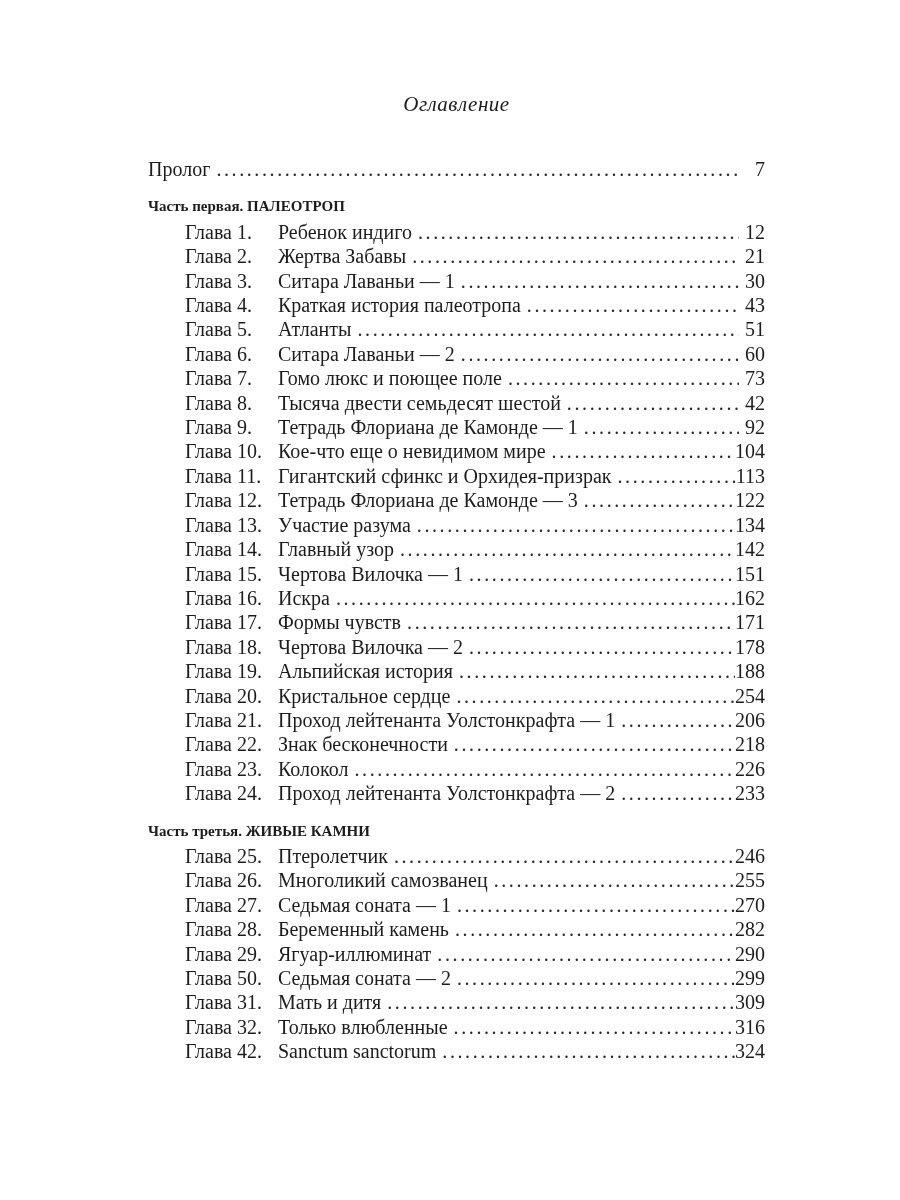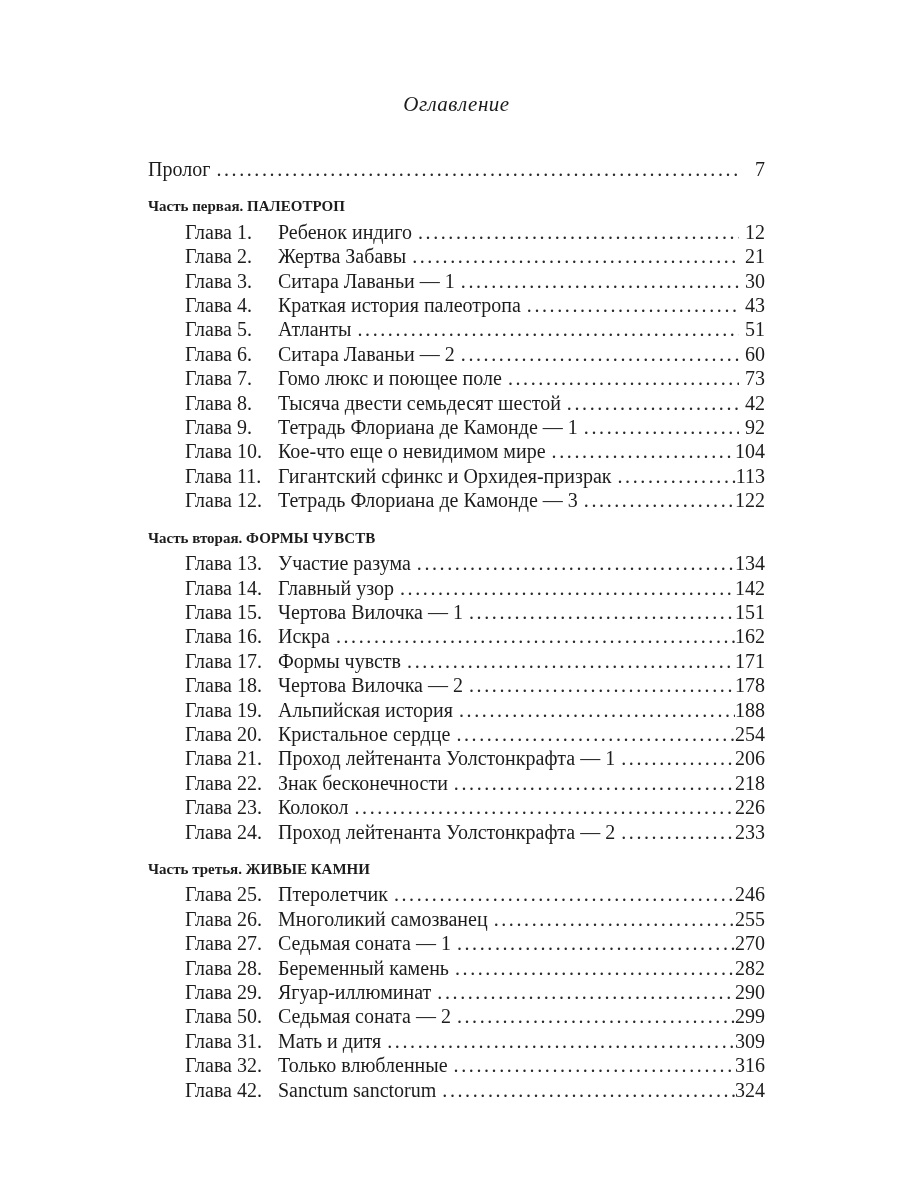--- a/index.html
+++ b/index.html
@@ -146,21 +146,20 @@
         <span class="chapter-title">Гигантский сфинкс и Орхидея-призрак</span>
         <span class="dots">................................................................................................................................................................</span>
         <span class="page-num">113</span>
       </div>
       <div class="row chapter-row">
         <span class="chapter-label">Глава 12.</span>
         <span class="chapter-title">Тетрадь Флориана де Камонде — 3</span>
         <span class="dots">................................................................................................................................................................</span>
         <span class="page-num">122</span>
       </div>
-      <div class="part-heading">Часть вторая. ФОРМЫ ЧУВСТВ</div>
       <div class="row chapter-row">
         <span class="chapter-label">Глава 13.</span>
         <span class="chapter-title">Участие разума</span>
         <span class="dots">................................................................................................................................................................</span>
         <span class="page-num">134</span>
       </div>
       <div class="row chapter-row">
         <span class="chapter-label">Глава 14.</span>
         <span class="chapter-title">Главный узор</span>
         <span class="dots">................................................................................................................................................................</span>

